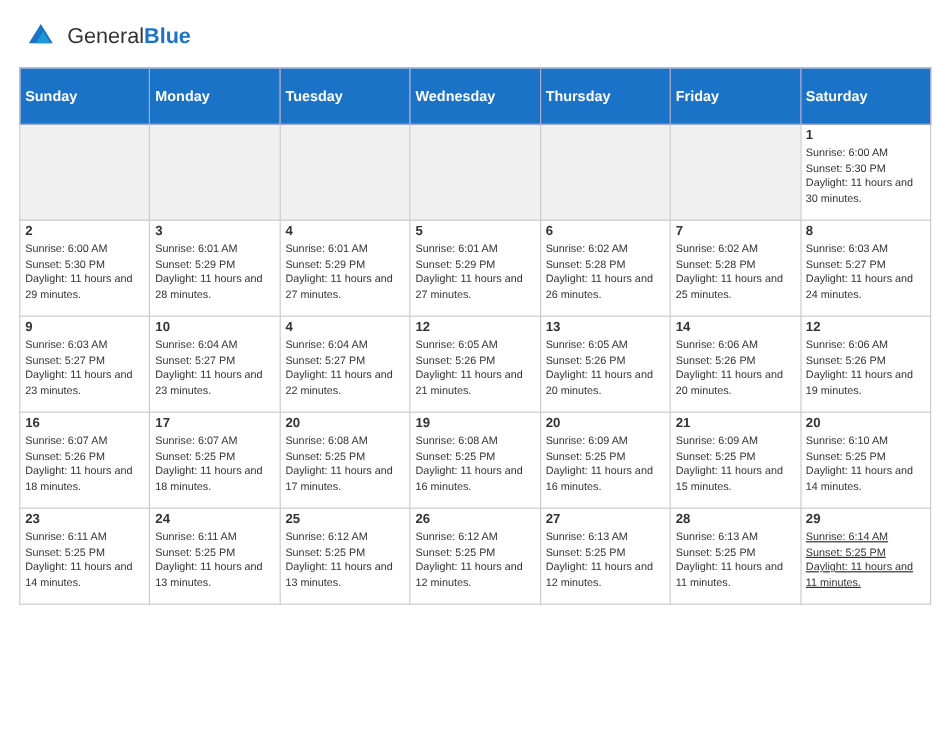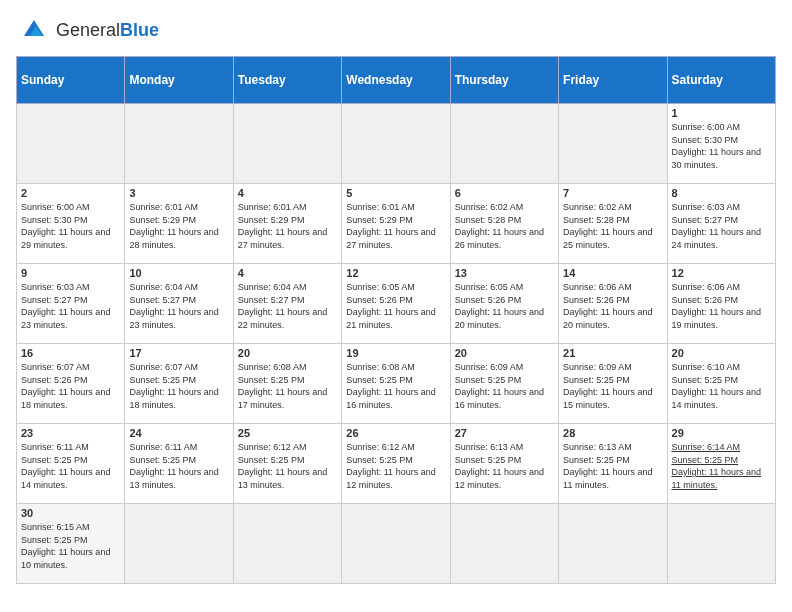--- a/index.html
+++ b/index.html
@@ -296,28 +296,14 @@
 Sunset: 5:25 PM
 Daylight: 11 hours and 11 minutes.</div>
         </td>
         <td>
           <span class="day-num">29</span>
           <div class="day-info" style="white-space: pre-line; text-decoration: underline;">Sunrise: 6:14 AM
 Sunset: 5:25 PM
 Daylight: 11 hours and 11 minutes.</div>
         </td>
       </tr>
-      <tr class="last-row">
-        <td>
-          <span class="day-num">30</span>
-          <div class="day-info" style="white-space: pre-line;">Sunrise: 6:15 AM
-Sunset: 5:25 PM
-Daylight: 11 hours and 10 minutes.</div>
-        </td>
-        <td class="empty"></td>
-        <td class="empty"></td>
-        <td class="empty"></td>
-        <td class="empty"></td>
-        <td class="empty"></td>
-        <td class="empty"></td>
-      </tr>
     </tbody>
 </table>
 
 </body></html>

